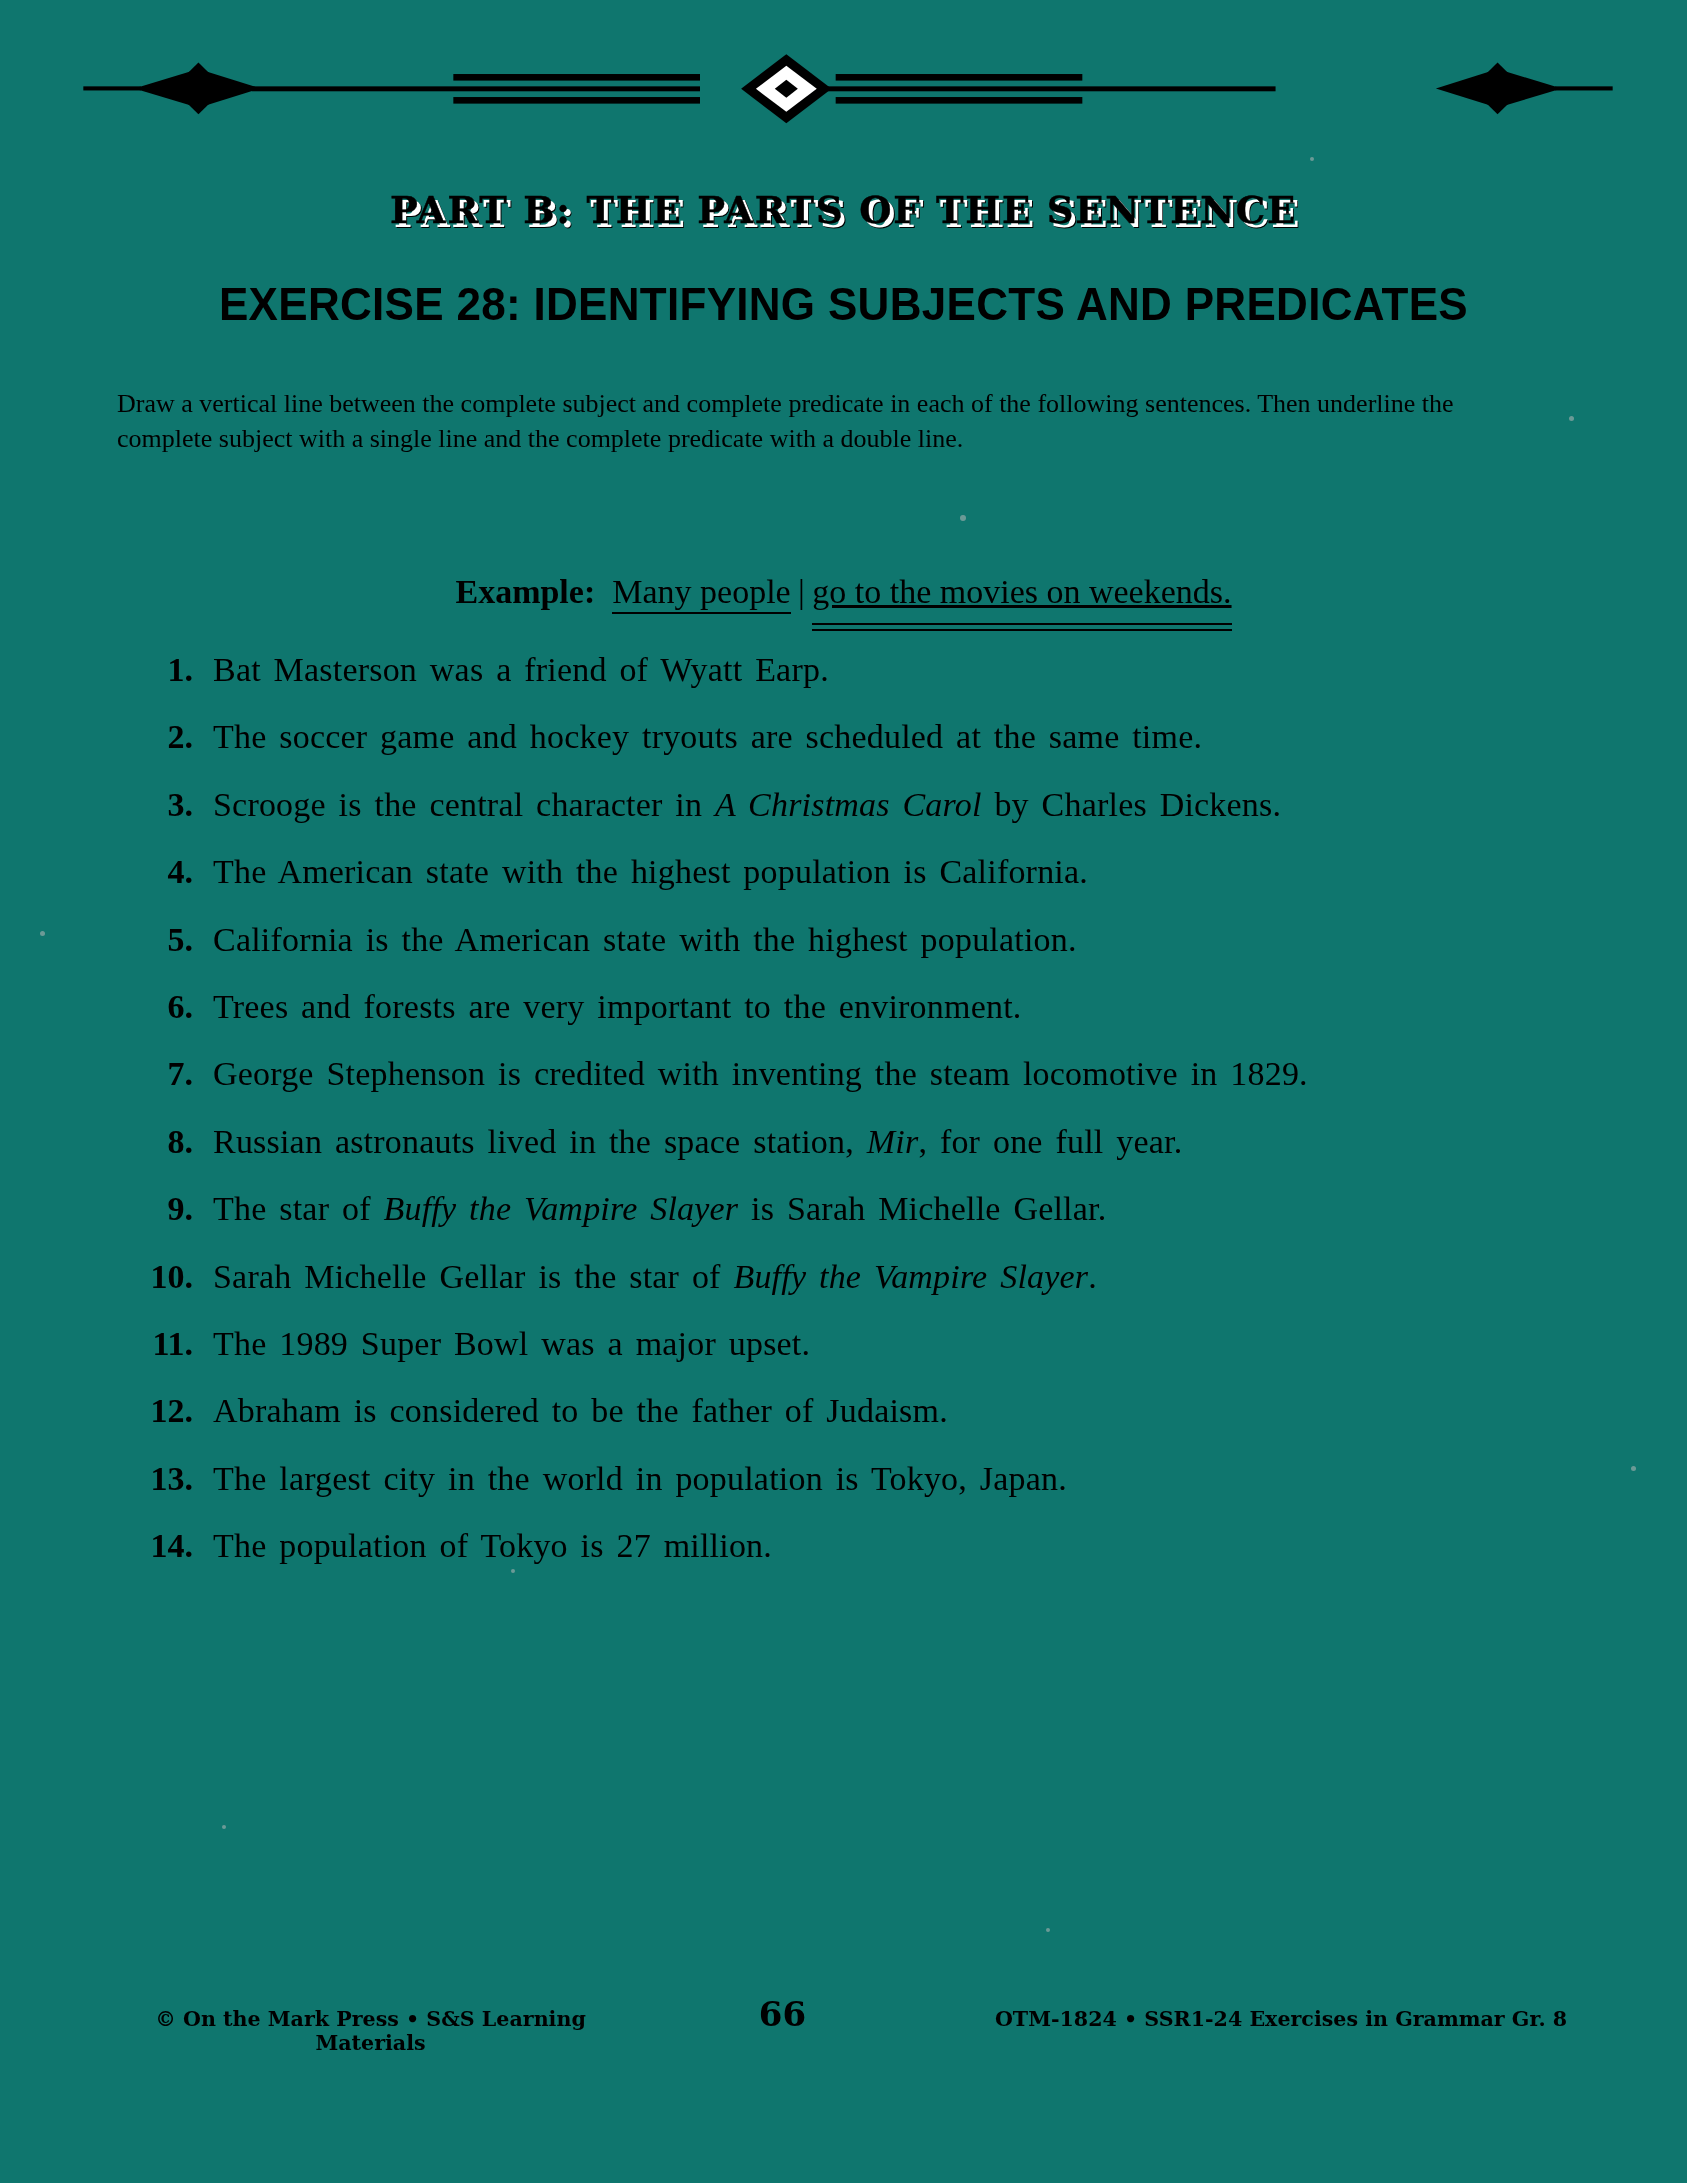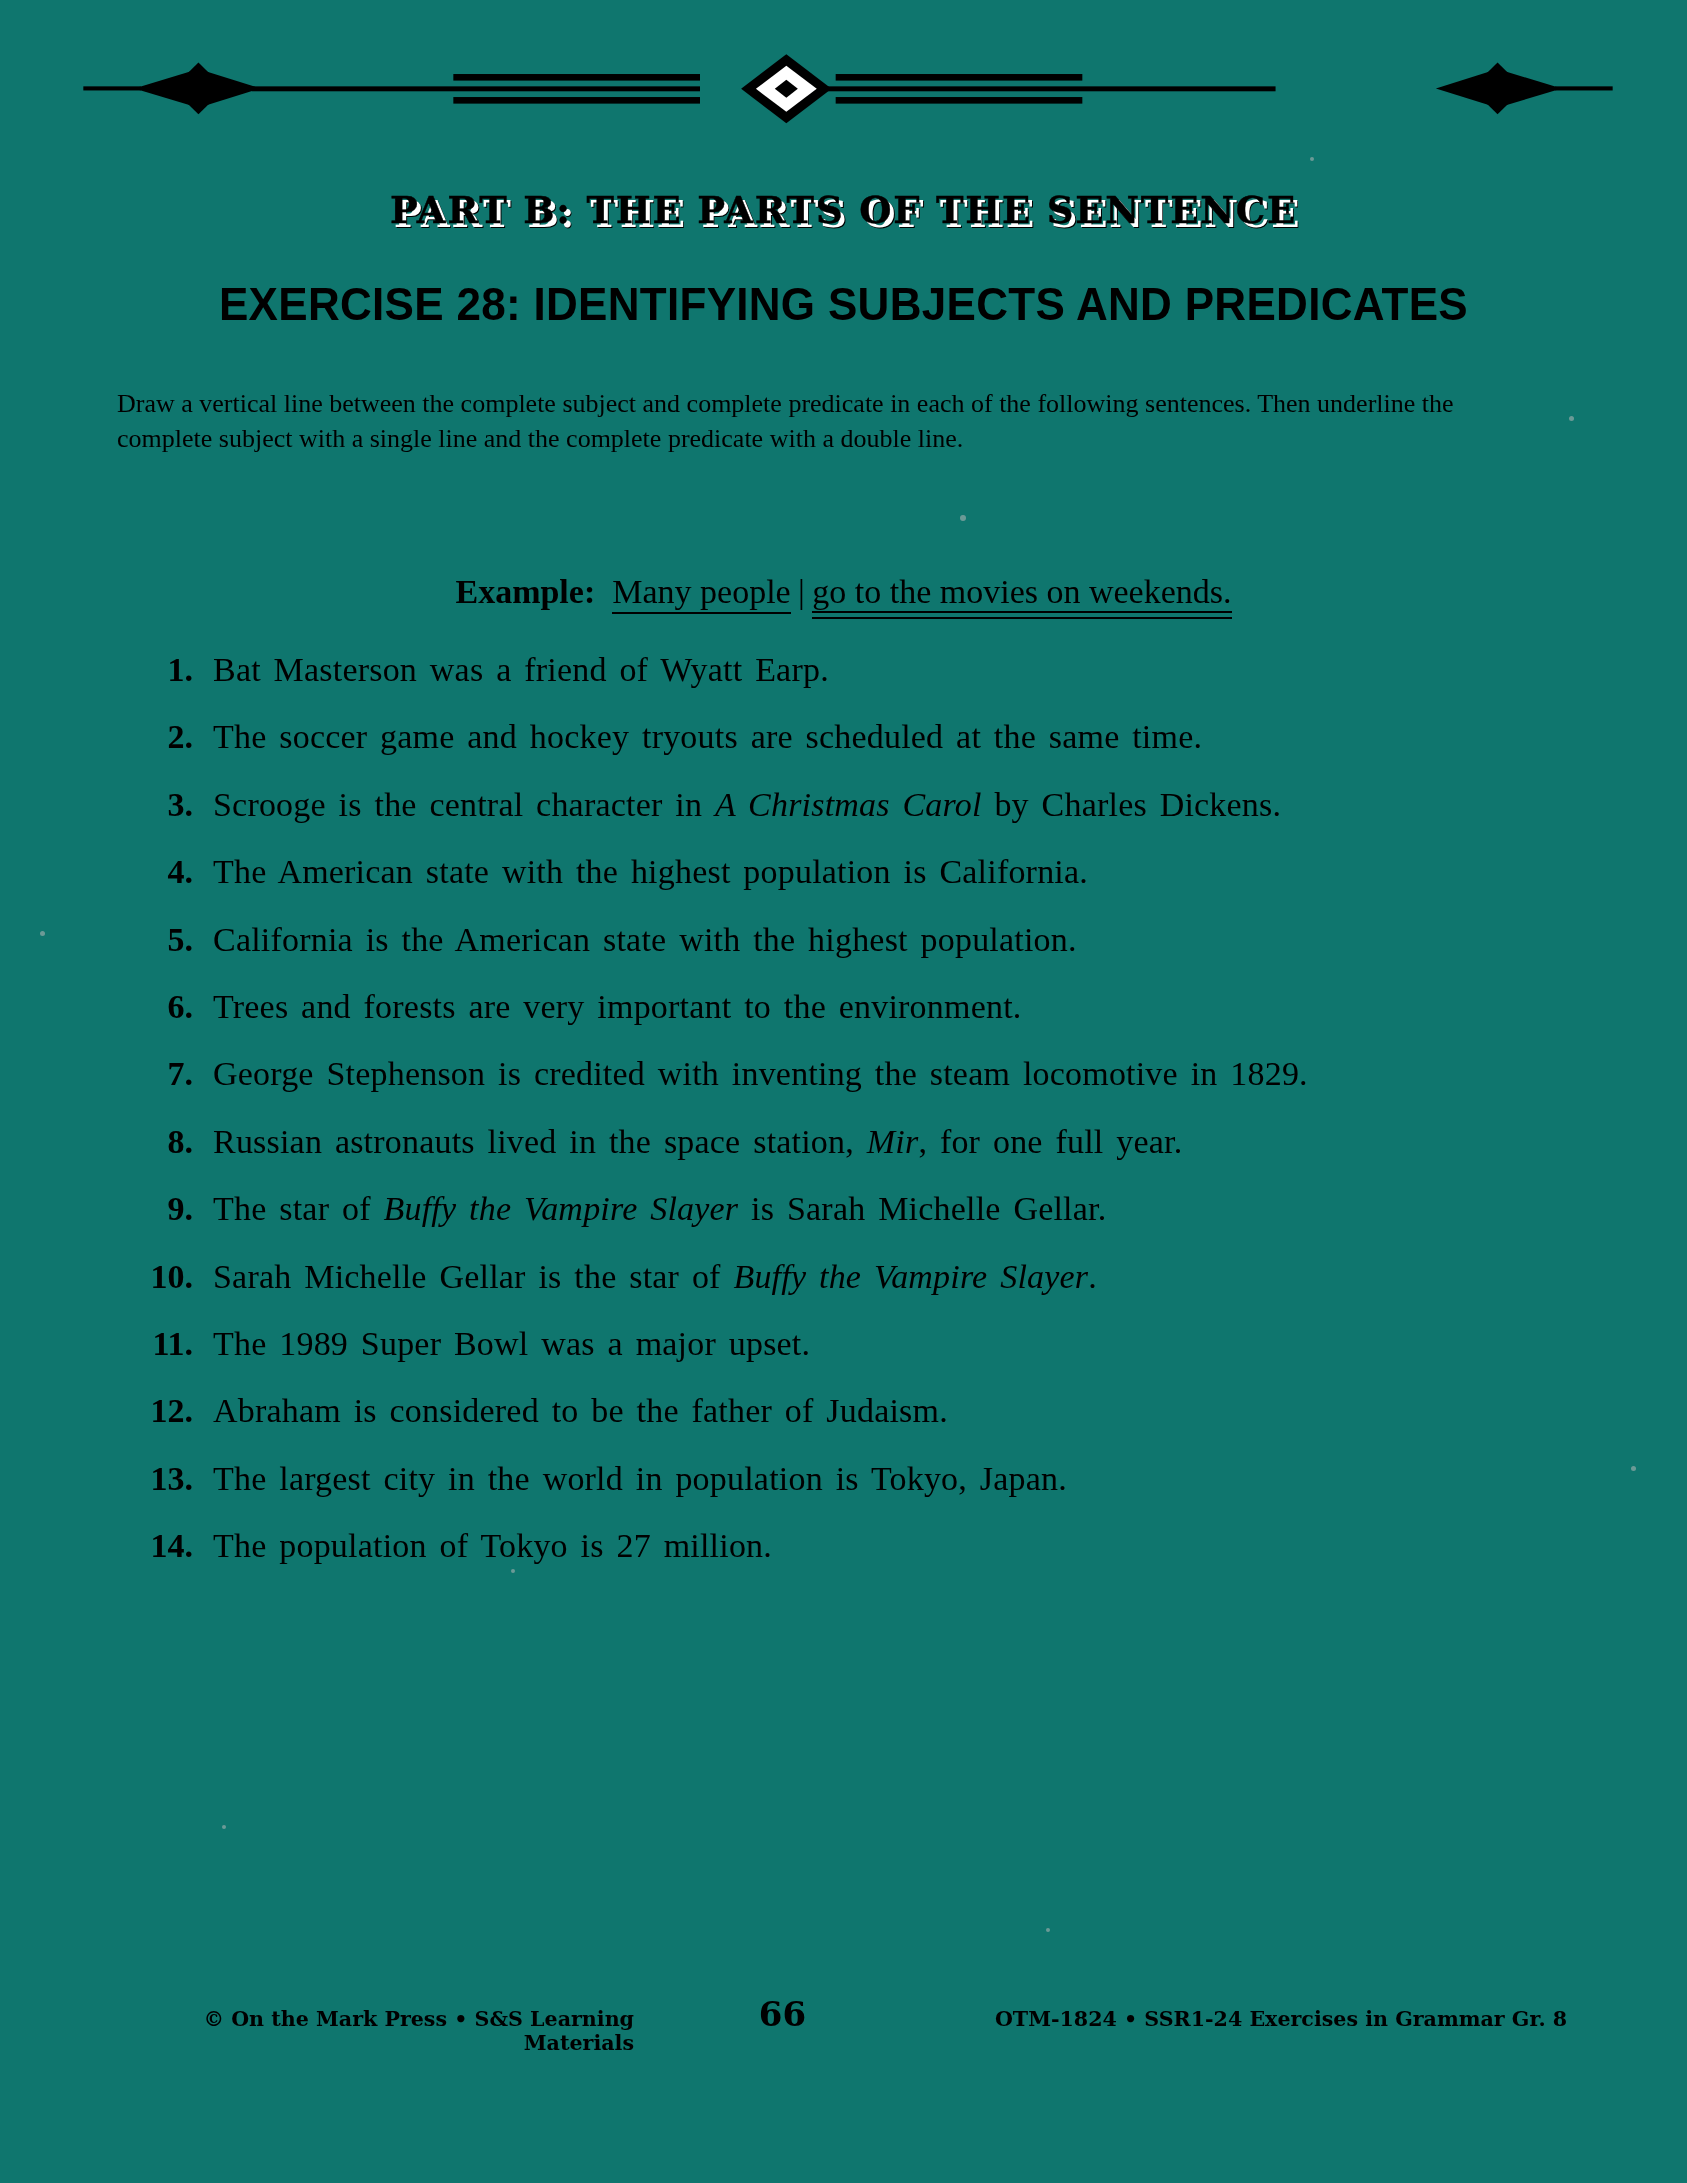--- a/index.html
+++ b/index.html
@@ -99,21 +99,22 @@
   }
   .divider-bar {
     display: inline-block;
     padding: 0 7.4px;
     font-weight: 300;
   }
   .pred {
     position: relative;
     display: inline-block;
     border-bottom: 2.5px solid #000;
-    padding-bottom: 0;
+    padding-bottom: 12px;
+    text-decoration: underline;
   }
   .pred::after {
     content: "";
     position: absolute;
     left: 0;
     right: 0;
     bottom: -8.2px;
     height: 0;
     border-bottom: 2.5px solid #000;
   }
@@ -154,21 +155,21 @@
     position: absolute;
     left: 107px;
     top: 1994px;
     width: 1475px;
     display: flex;
     align-items: baseline;
     font-family: "DejaVu Serif", "Liberation Serif", serif;
     font-weight: bold;
     font-size: 20.6px;
   }
-  .footer-left   { flex: 0 0 527px; text-align: right; }
+  .footer-left   { flex: 0 0 527px; text-align: center; }
   .footer-center { flex: 0 0 297px; text-align: center; font-size: 34px; }
   .footer-right  { flex: 1 1 auto;  text-align: center; padding-left: 49px; }
 
   
   .speck {
     position: absolute;
     background: #b8b8b8;
     border-radius: 50%;
     opacity: .55;
   }

